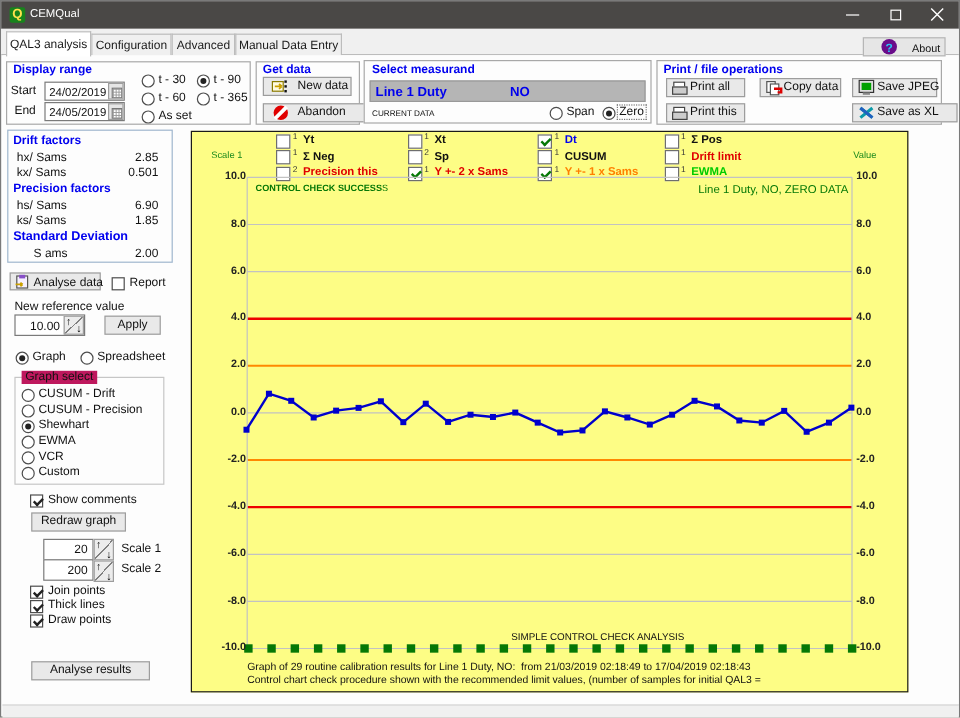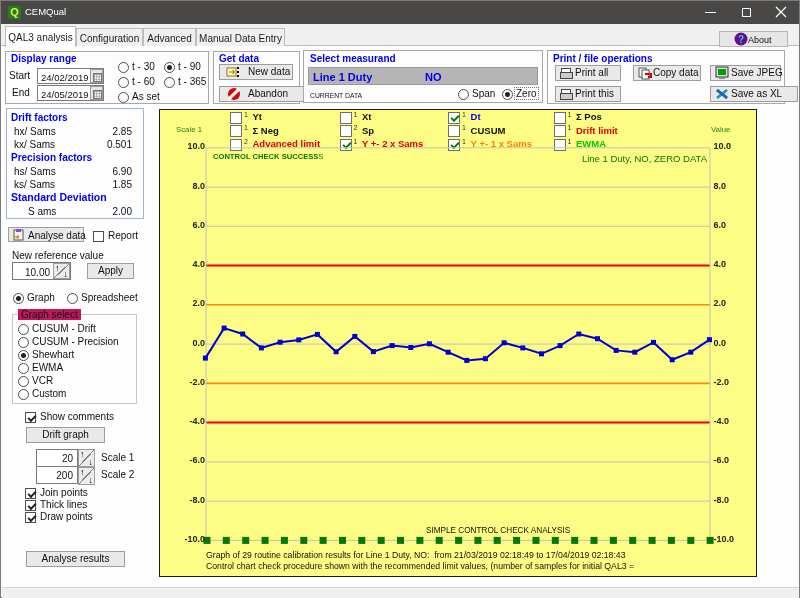--- a/index.html
+++ b/index.html
@@ -14,21 +14,21 @@
 .winbtn { top:0; width:34px; height:22px; }
 #minbtn { left:692px; } #maxbtn { left:729px; } #closebtn { left:763px; }
 
 #tabbar { left:0; top:23px; width:798px; height:22px; background:#f0f0f0; border-bottom:1px solid #bcbcbc; }
 .tab { position:absolute; top:27px; height:18px; background:#f0f0f0; border:1px solid #bcbcbc; border-bottom:none; font-size:10px; color:#1b1b1b; text-align:center; padding-top:4px; white-space:nowrap; }
 #tab1 { left:4px; width:71px; top:25px; height:21px; background:#fff; padding-top:5px; z-index:3; }
 #tab2 { left:75px; width:67px; }
 #tab3 { left:142px; width:53px; }
 #tab4 { left:195px; width:89px; }
 #aboutbtn { left:718px; top:30px; width:69px; height:16px; background:#e6e6e6; border:1px solid #b6b6b6; font-size:9px; color:#111; }
-#aboutbtn span { position:absolute; left:28px; top:2.5px; }
+#aboutbtn span { position:absolute; left:40px; top:2.5px; }
 
 #content { left:1px; top:45px; width:797px; height:541px; background:#fdfdfd; }
 #statusbar { left:1px; top:586px; width:797px; height:11px; background:#f0f0f0; border-top:1px solid #d4d4d4; }
 
 .gbox { position:absolute; border:1px solid #a8a8a8; background:#fdfdfd; }
 .btitle { position:absolute; color:#0000ee; font-weight:bold; font-size:10px; }
 .btn { position:absolute; background:#e9e9e9; border:1px solid #9d9d9d; font-size:10px; color:#111; }
 .btn span { white-space:nowrap; }
 .chk { position:absolute; width:11px; height:11px; background:#fff; border:1px solid #4d4d4d; }
 .radio { position:absolute; width:11px; height:11px; background:#fff; border:1px solid #4d4d4d; border-radius:50%; }
@@ -221,21 +221,21 @@
     <div class="lbl" style="left:31px;top:348px">Shewhart</div>
   <div class="radio" style="left:17px;top:362px"></div>
     <div class="lbl" style="left:31px;top:361px">EWMA</div>
   <div class="radio" style="left:17px;top:375px"></div>
     <div class="lbl" style="left:31px;top:374px">VCR</div>
   <div class="radio" style="left:17px;top:388px"></div>
     <div class="lbl" style="left:31px;top:387px">Custom</div>
 
   <div class="chk ck" style="left:24px;top:411px"></div>
     <div class="lbl" style="left:39px;top:410px">Show comments</div>
-  <div class="btn" style="left:25px;top:426px;width:79px;height:16px;text-align:center;padding-top:1px">Drift graph</div>
+  <div class="btn" style="left:25px;top:426px;width:79px;height:16px;text-align:center;padding-top:1px">Redraw graph</div>
   <div class="field" style="left:35px;top:448px;width:42px;height:18px"></div>
   <div class="abs" style="left:0px;top:452px;width:72px;text-align:right;font-size:10px;color:#111">20</div>
   <div class="abs spin" style="left:77px;top:448px;width:17px;height:18px"></div>
   <div class="lbl" style="left:100px;top:451px">Scale 1</div>
   <div class="field" style="left:35px;top:465px;width:42px;height:18px"></div>
   <div class="abs" style="left:0px;top:469px;width:72px;text-align:right;font-size:10px;color:#111">200</div>
   <div class="abs spin" style="left:77px;top:466px;width:17px;height:18px"></div>
   <div class="lbl" style="left:100px;top:468px">Scale 2</div>
   <div class="chk ck" style="left:24px;top:487px"></div>
     <div class="lbl" style="left:39px;top:486px">Join points</div>
@@ -267,21 +267,21 @@
       <div class="sup" style="left:193.5px;top:14px">2</div>
       <div class="leglbl" style="left:202px;top:14.5px;color:#111">Sp</div>
       <div class="chk" style="left:288px;top:15px"></div>
       <div class="sup" style="left:302.1px;top:14px">1</div>
       <div class="leglbl" style="left:310.6px;top:14.5px;color:#111">CUSUM</div>
       <div class="chk" style="left:393.5px;top:15px"></div>
       <div class="sup" style="left:407.5px;top:14px">1</div>
       <div class="leglbl" style="left:416px;top:14.5px;color:#e00000">Drift limit</div>
       <div class="chk" style="left:70px;top:28.5px"></div>
       <div class="sup" style="left:84.0px;top:27.5px">2</div>
-      <div class="leglbl" style="left:92.5px;top:28.0px;color:#e00000">Advanced limit</div>
+      <div class="leglbl" style="left:92.5px;top:28.0px;color:#e00000">Precision this</div>
       <div class="chk lck" style="left:179.5px;top:28.5px"></div>
       <div class="sup" style="left:193.5px;top:27.5px">1</div>
       <div class="leglbl" style="left:202px;top:28.0px;color:#e00000">Y +- 2 x Sams</div>
       <div class="chk lck" style="left:288px;top:28.5px"></div>
       <div class="sup" style="left:302.1px;top:27.5px">1</div>
       <div class="leglbl" style="left:310.6px;top:28.0px;color:#ff8000">Y +- 1 x Sams</div>
       <div class="chk" style="left:393.5px;top:28.5px"></div>
       <div class="sup" style="left:407.5px;top:27.5px">1</div>
       <div class="leglbl" style="left:416px;top:28.0px;color:#00cc00">EWMA</div>
     <svg class="abs" style="left:0;top:0" width="596" height="466">

